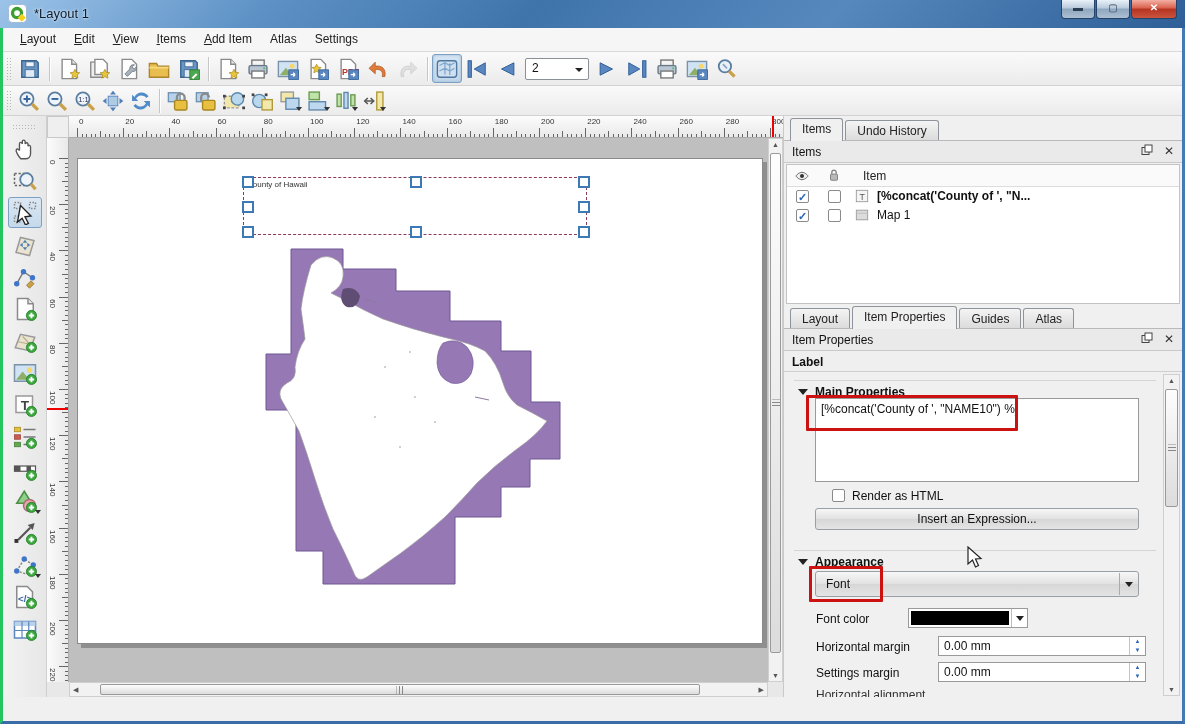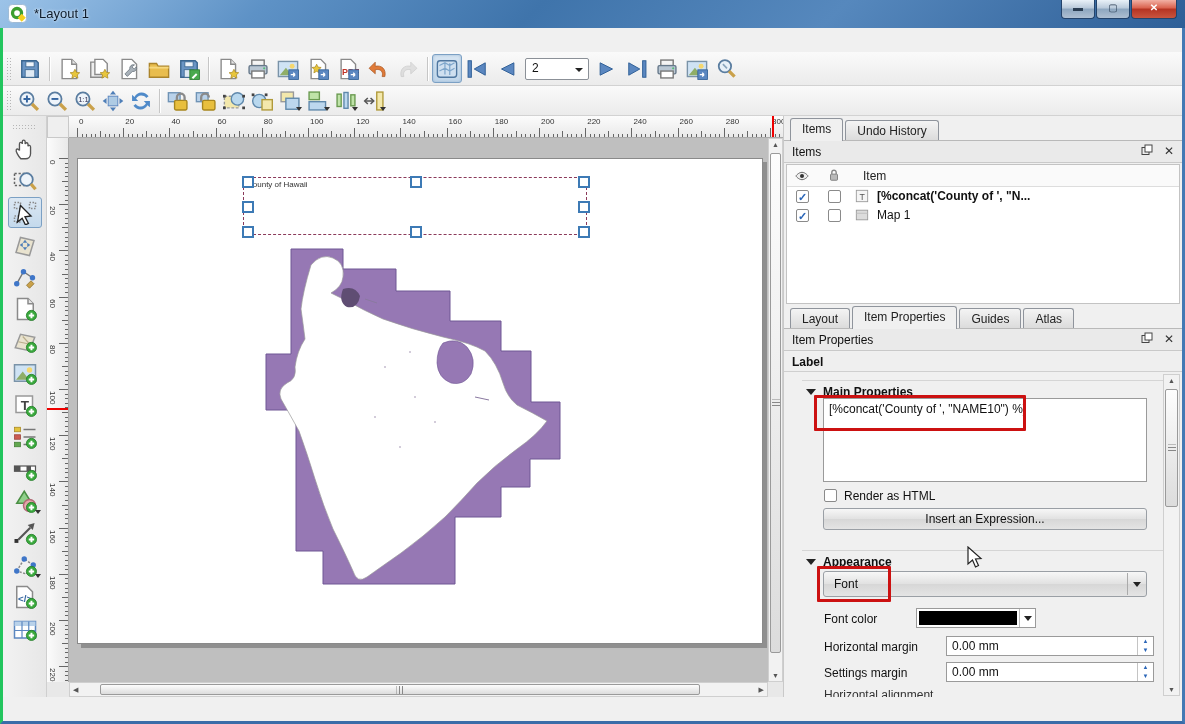--- a/index.html
+++ b/index.html
@@ -112,21 +112,21 @@
   .itemstable { position:absolute; left:2px; top:48px; width:394px; height:140px; background:#fff; border:1px solid #c3c3c3; }
   .itable-head { height:22px; border-bottom:1px solid #ddd; background:#fafafa; position:relative; font-size:12px; color:#222; }
   .itable-row { height:19px; position:relative; font-size:12px; color:#111; }
   .cb { position:absolute; width:13px; height:13px; top:3px; background:#fff; border:1px solid #8a8a8a; border-radius:2px;
     font-size:11px; line-height:12px; text-align:center; color:#2b66b8; font-weight:bold; }
   .mini-ic { position:absolute; top:2px; width:14px; height:14px; }
 
   .labelbar { position:absolute; left:0; top:236px; width:100%; height:20px; background:#efefef;
     border-bottom:1px solid #cfcfcf; font-size:12px; font-weight:bold; color:#111; padding:3px 0 0 8px; }
 
-  .props { position:absolute; left:12px; top:258px; width:380px; height:323px; overflow:hidden; }
+  .props { position:absolute; left:4px; top:258px; width:380px; height:323px; overflow:hidden; }
   .groupbox { position:absolute; left:6px; width:362px; border-top:1px solid #d5d5d5; }
   .ghead { font-size:12px; font-weight:bold; color:#111; padding:4px 0 0 4px; }
   .ghead .tri { display:inline-block; width:0; height:0; border-left:5px solid transparent;
     border-right:5px solid transparent; border-top:6px solid #222; margin-right:7px; transform:translateY(-1px); }
   .exprbox { position:absolute; left:27px; top:24px; width:324px; height:84px; background:#fff;
     border:1px solid #9a9a9a; font-size:12px; color:#111; padding:3px 5px; resize:none;
     font-family:"Liberation Sans",sans-serif; }
   .anno { position:absolute; border:3px solid #cc1111; border-radius:1px; z-index:30; pointer-events:none; }
   .chkrow { position:absolute; left:28px; font-size:12px; color:#111; }
   .chkrow .box { display:inline-block; width:13px; height:13px; border:1px solid #8a8a8a; background:#fff;
@@ -183,20 +183,21 @@
       <rect x="11.5" y="11.5" width="6" height="6" fill="#f4d01f" transform="rotate(45 14.5 14.5)"></rect>
     </svg>
     <span class="title">*Layout 1</span>
     <div class="winbtns">
       <div class="winbtn"><span class="glyph">▬</span></div>
       <div class="winbtn"><span class="glyph">▢</span></div>
       <div class="winbtn close"><span class="glyph">✕</span></div>
     </div>
   </div>
 
+  <div class="menubar" id="menubar"><span class="menu-item accel">Layout</span><span class="menu-item accel">Edit</span><span class="menu-item accel">View</span><span class="menu-item accel">Items</span><span class="menu-item accel">Add Item</span><span class="menu-item">Atlas</span><span class="menu-item">Settings</span></div>
 
   <div class="tbar tb1" id="tb1">
       <div class="grip"></div>
       <div class="tbtn">
         <svg viewBox="0 0 16 16">
           <path d="M2 2h10.5L14 3.5V14H2z" fill="#6a95c4" stroke="#39658f"></path>
           <rect x="4.5" y="8.5" width="7" height="5.5" fill="#dfeaf4" stroke="#39658f" stroke-width="0.6"></rect>
           <rect x="5" y="2.8" width="6" height="3.6" fill="#eef4fa" stroke="#39658f" stroke-width="0.6"></rect>
         </svg>
       </div>
@@ -1009,21 +1010,21 @@
 
     <div class="labelbar">Label</div>
 
     <div class="props">
 
       <div class="groupbox" style="top:6px;height:166px;">
         <div class="ghead"><span class="tri"></span><span>Main Properties</span></div>
       </div>
       <textarea class="exprbox" spellcheck="false" style="">[%concat('County of ', "NAME10") %]</textarea>
       <div class="anno" style="left:18px;top:21px;width:212px;height:36px;"></div>
-      <div class="chkrow" style="top:115px;">
+      <div class="chkrow" style="top:115px;margin-left:16px;">
         <span class="box"></span><span>Render as HTML</span>
       </div>
       <button class="btn wide-btn" style="top:134px;">Insert an Expression...</button>
 
       <div class="groupbox" style="top:176px;height:147px;">
         <div class="ghead"><span class="tri"></span><span>Appearance</span></div>
       </div>
       <button class="btn combo-btn">
         <span>Font</span>
         <span class="dd">

